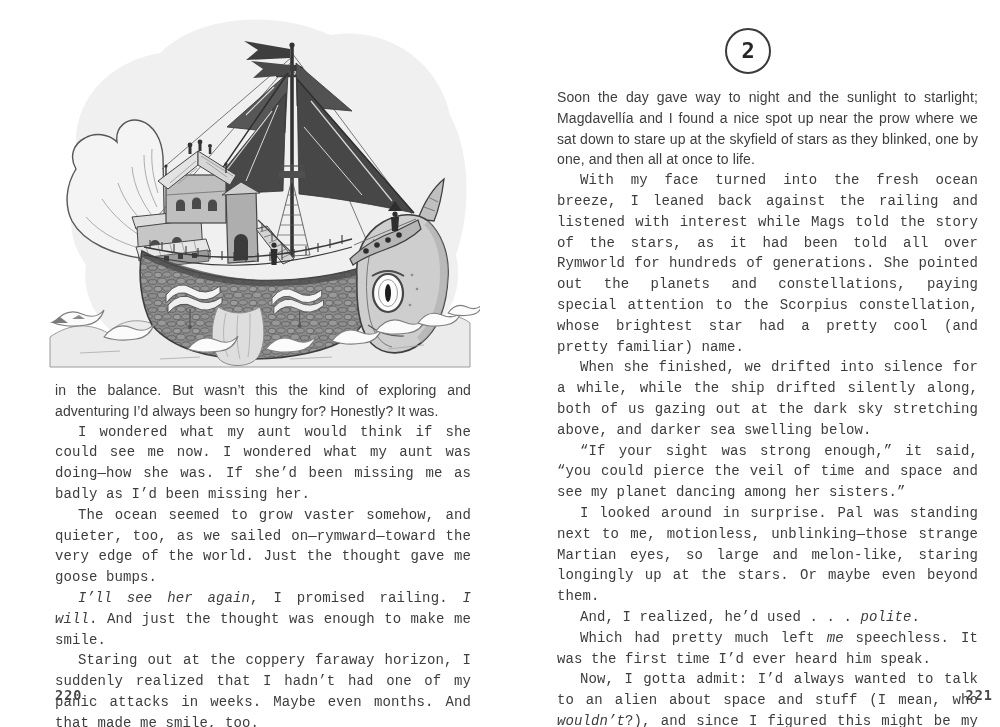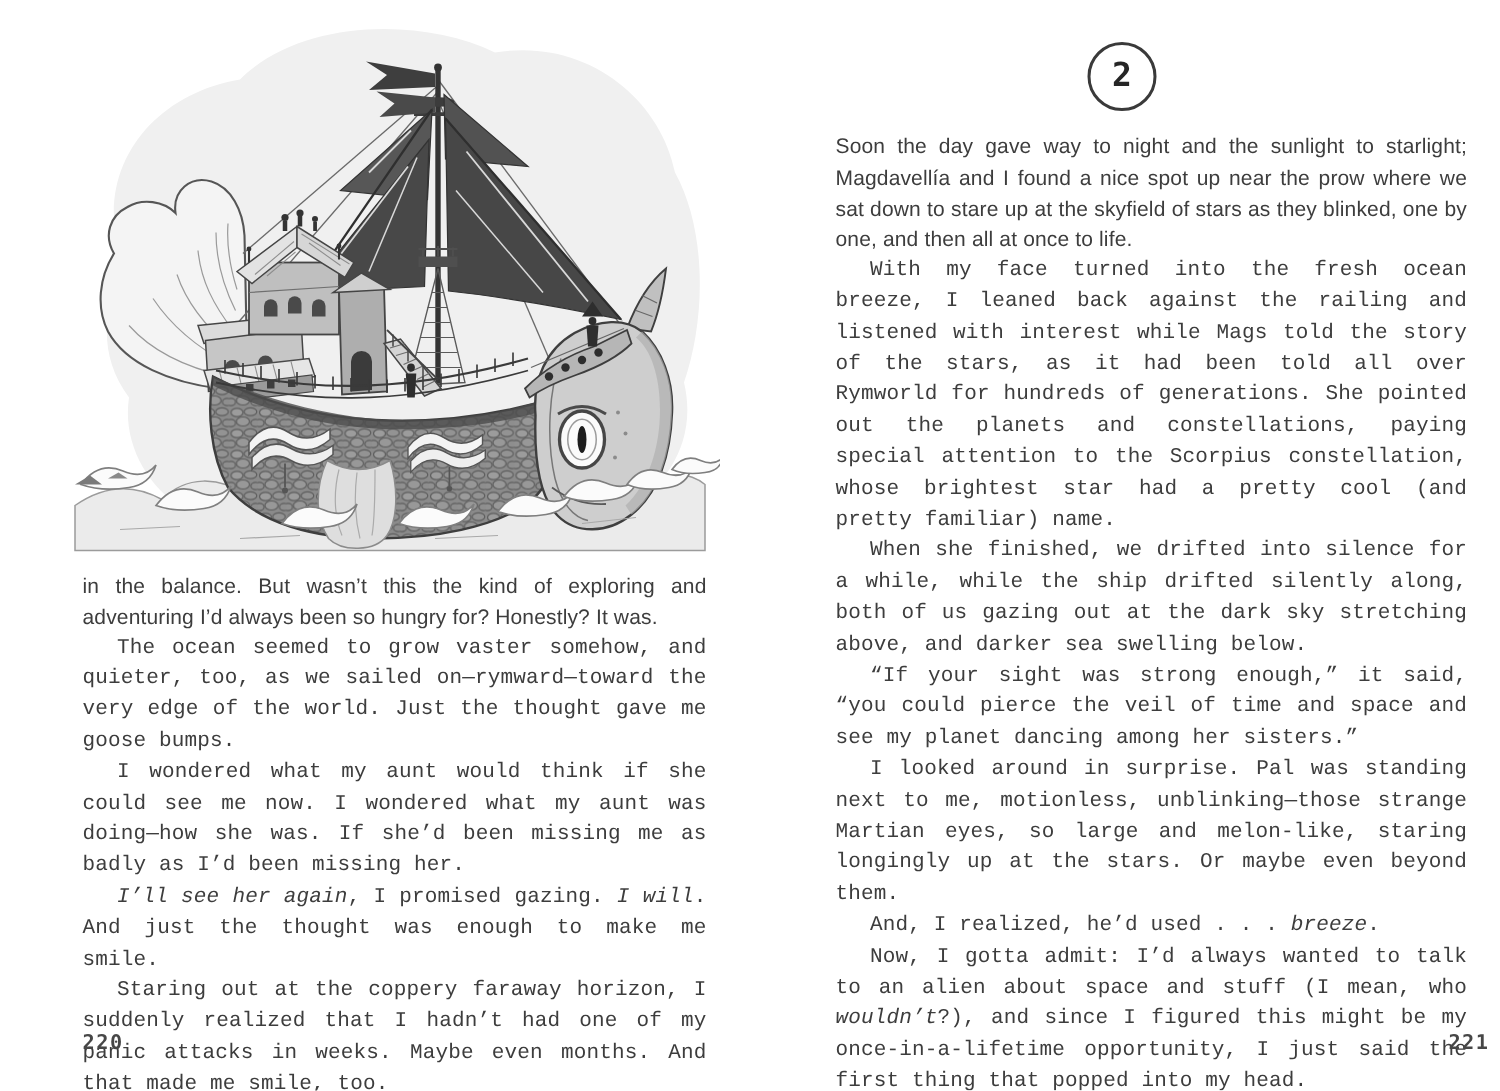--- a/index.html
+++ b/index.html
@@ -295,42 +295,43 @@
           <line x1="60" y1="348" x2="100" y2="346"></line>
           <line x1="140" y1="354" x2="180" y2="352"></line>
           <line x1="270" y1="354" x2="312" y2="352"></line>
           <line x1="368" y1="344" x2="404" y2="340"></line>
         </g>
       </svg>
     </div>
 
     <div class="text-block">
         <p><span>in the balance. But wasn’t this the kind of exploring and adventuring I’d always been so hungry for? Honestly? It was.</span></p>
+        <p class="indent"><span>I wondered what my aunt would think if she could see me now. I wondered what my aunt was doing—how she was. If she’d been missing me as badly as I’d been missing her.</span></p>
         <p class="indent"><span>The ocean seemed to grow vaster somehow, and quieter, too, as we sailed on—rymward—toward the very edge of the world. Just the thought gave me goose bumps.</span></p>
-        <p class="indent"><span>I wondered what my aunt would think if she could see me now. I wondered what my aunt was doing—how she was. If she’d been missing me as badly as I’d been missing her.</span></p>
-        <p class="indent"><span class="it">I’ll see her again</span><span>, I promised gazing. </span><span class="it">I will</span><span>. And just the thought was enough to make me smile.</span></p>
+        <p class="indent"><span class="it">I’ll see her again</span><span>, I promised railing. </span><span class="it">I will</span><span>. And just the thought was enough to make me smile.</span></p>
         <p class="indent"><span>Staring out at the coppery faraway horizon, I suddenly realized that I hadn’t had one of my panic attacks in weeks. Maybe even months. And that made me smile, too.</span></p>
       </div>
 
     <div class="folio left-folio">220</div>
   </div>
 
   <div class="page right">
 
     <div class="chapter-badge">
       <span>2</span>
     </div>
 
     <div class="text-block">
         <p><span>Soon the day gave way to night and the sunlight to starlight; Magdavellía and I found a nice spot up near the prow where we sat down to stare up at the skyfield of stars as they blinked, one by one, and then all at once to life.</span></p>
         <p class="indent"><span>With my face turned into the fresh ocean breeze, I leaned back against the railing and listened with interest while Mags told the story of the stars, as it had been told all over Rymworld for hundreds of generations. She pointed out the planets and constellations, paying special attention to the Scorpius constellation, whose brightest star had a pretty cool (and pretty familiar) name.</span></p>
         <p class="indent"><span>When she finished, we drifted into silence for a while, while the ship drifted silently along, both of us gazing out at the dark sky stretching above, and darker sea swelling below.</span></p>
         <p class="indent"><span>“If your sight was strong enough,” it said, “you could pierce the veil of time and space and see my planet dancing among her sisters.”</span></p>
         <p class="indent"><span>I looked around in surprise. Pal was standing next to me, motionless, unblinking—those strange Martian eyes, so large and melon-like, staring longingly up at the stars. Or maybe even beyond them.</span></p>
-        <p class="indent"><span>And, I realized, he’d used . . . </span><span class="it">breeze</span><span>.</span></p>
+        <p class="indent"><span>And, I realized, he’d used . . . </span><span class="it">polite</span><span>.</span></p>
+        <p class="indent"><span>Which had pretty much left </span><span class="it">me</span><span> speechless. It was the first time I’d ever heard him speak.</span></p>
         <p class="indent"><span>Now, I gotta admit: I’d always wanted to talk to an alien about space and stuff (I mean, who </span><span class="it">wouldn’t</span><span>?), and since I figured this might be my once-in-a-lifetime opportunity, I just said the first thing that popped into my head.</span></p>
         <p class="indent fill"><span>“Hey, so can you phone home from way down here?” I said. It was</span></p>
       </div>
 
     <div class="folio right-folio">221</div>
   </div>
 
 </div>
 
 </body></html>

